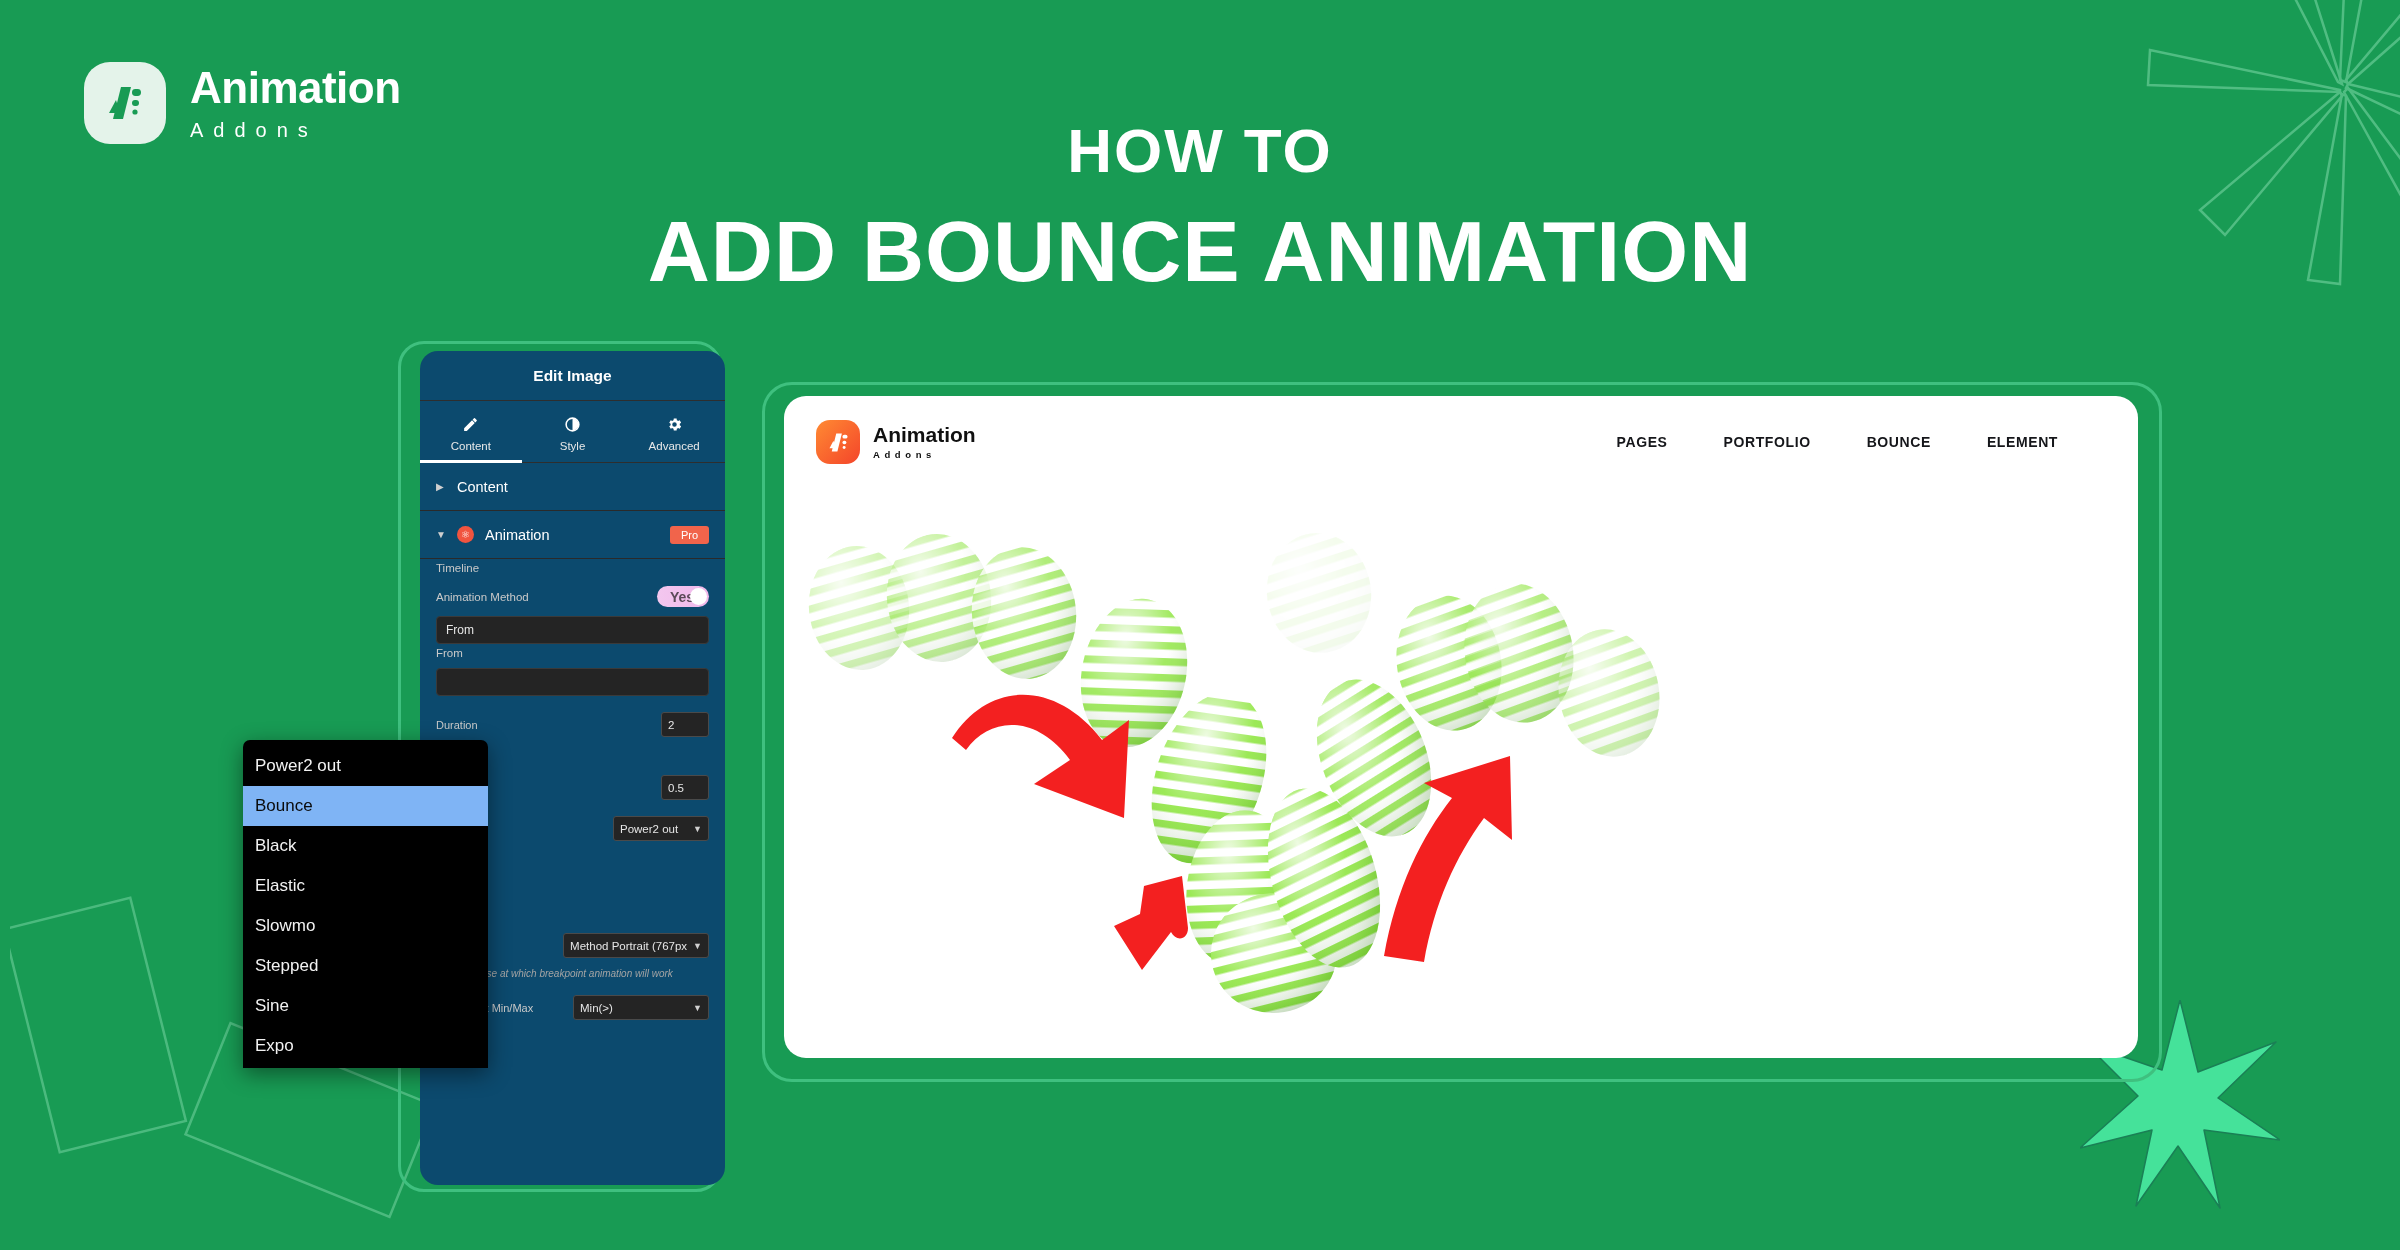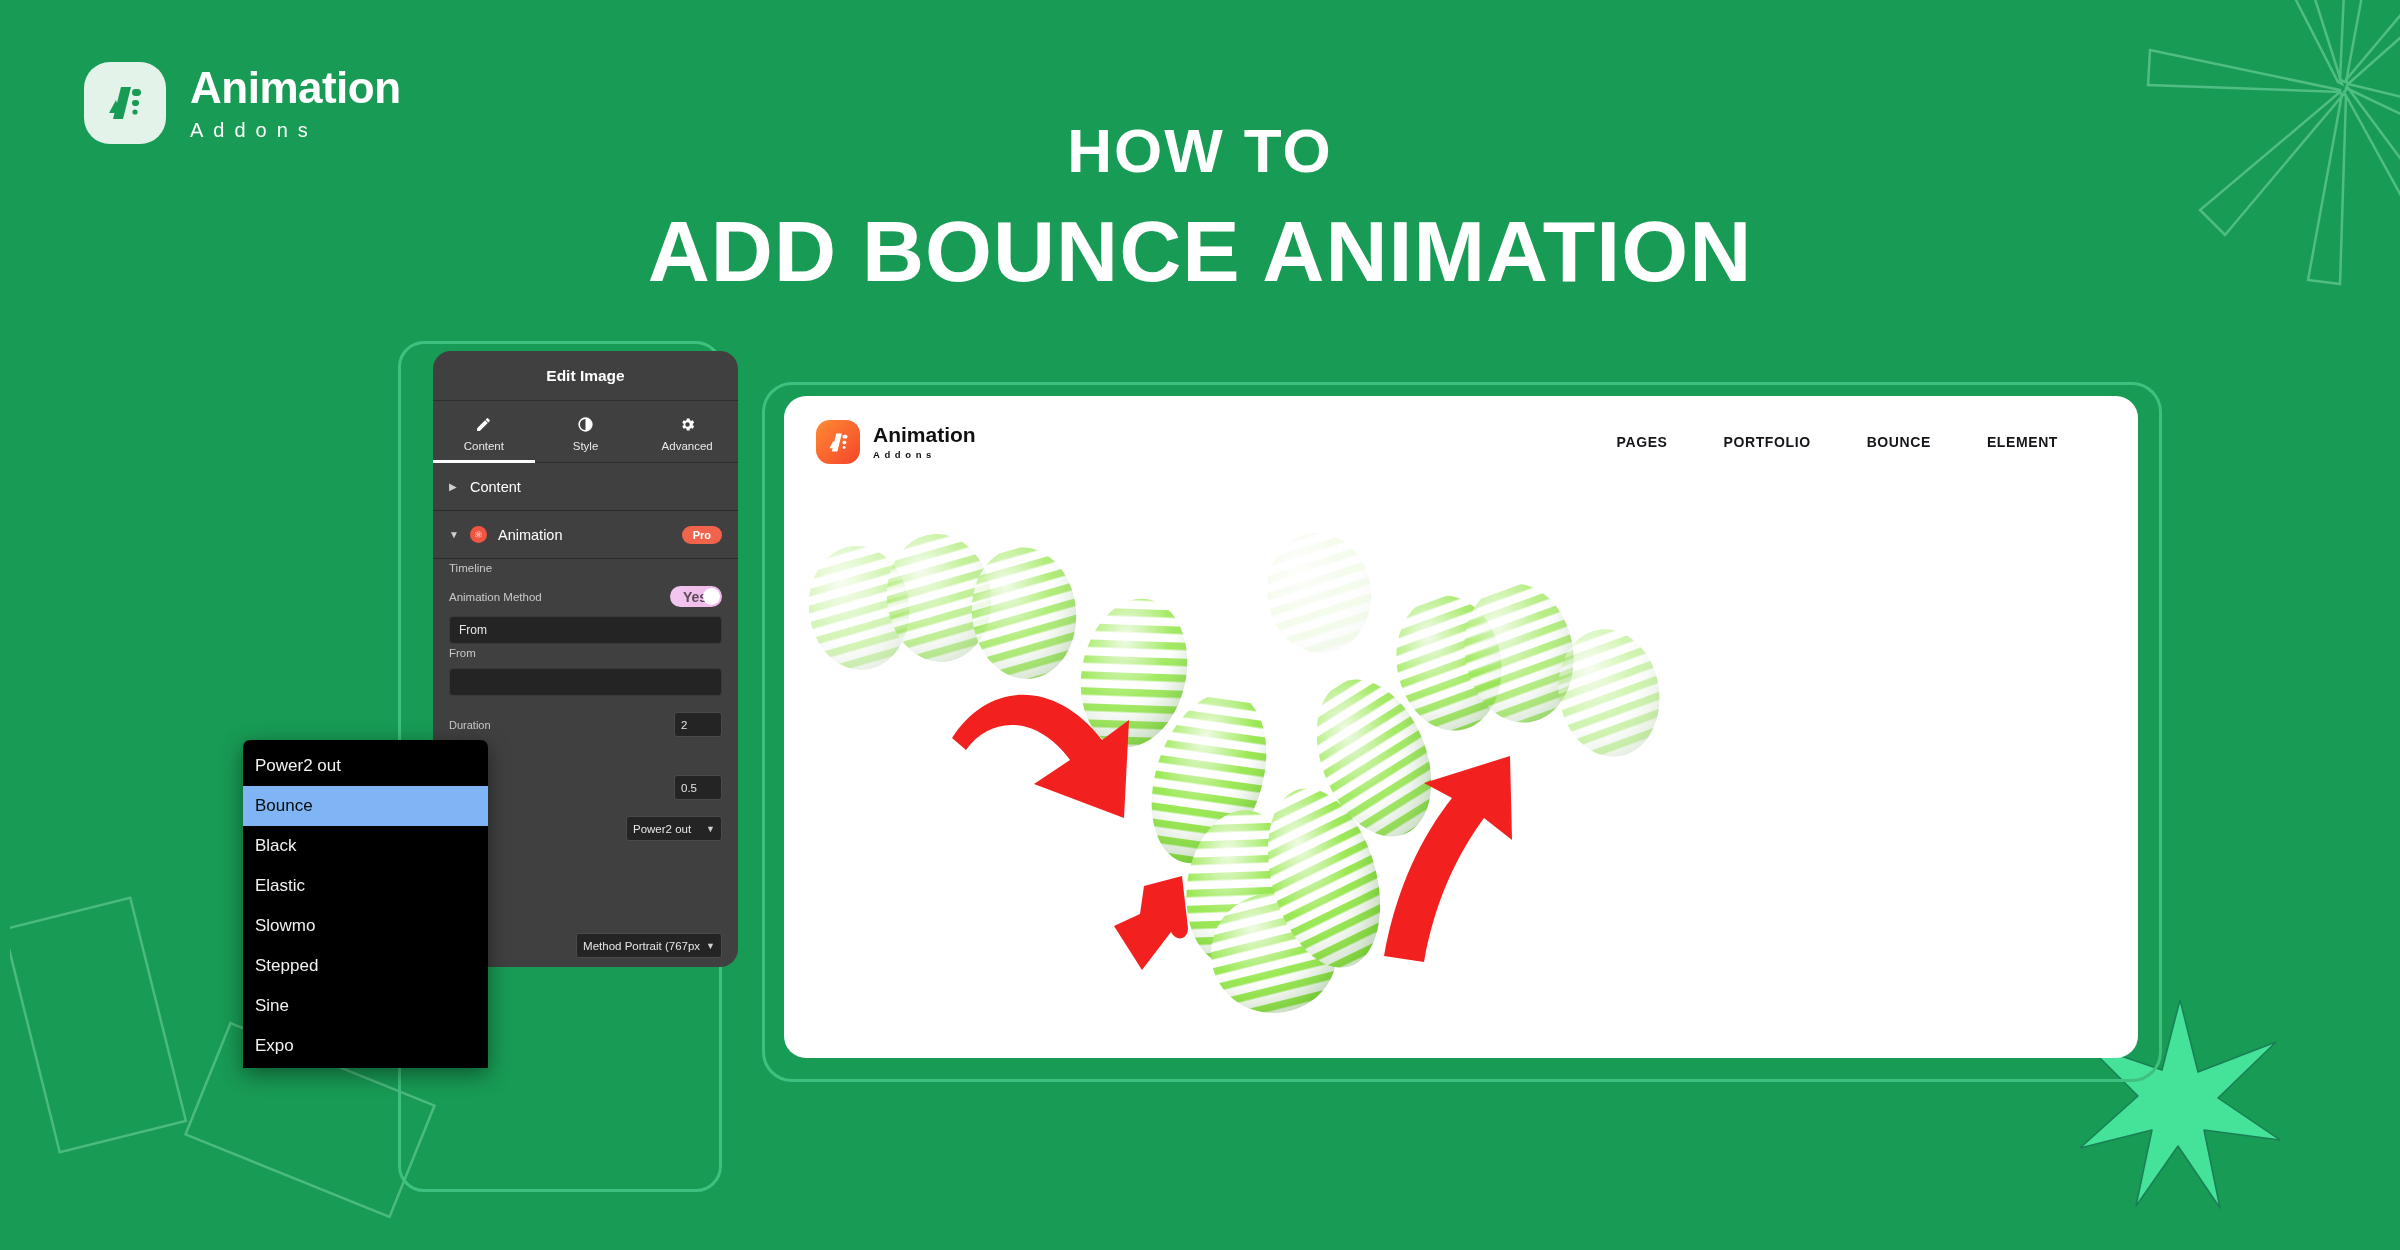--- a/index.html
+++ b/index.html
@@ -96,23 +96,23 @@
   #balls-stage { position: absolute; left: 0; top: 92px; right: 0; bottom: 0; }
 
   
   #panel-frame {
     position: absolute; left: 398px; top: 341px;
     width: 324px; height: 851px;
     border: 3px solid #3fc07f;
     border-radius: 26px;
   }
   #panel {
-    position: absolute; left: 433px; top: 351px;
-    width: 305px; height: 616px;
-    background: #404040;
+    position: absolute; left: 420px; top: 351px;
+    width: 305px; height: 834px;
+    background: #0c4a6e;
     border-radius: 18px;
     overflow: hidden;
     color: #e7e7e7;
   }
   #panel-title {
     height: 50px; display: flex; align-items: center; justify-content: center;
     font-size: 15.5px; font-weight: 700; color: #ffffff;
     border-bottom: 1px solid #2e2e2e;
   }
   #panel-tabs { display: flex; height: 62px; border-bottom: 1px solid #2e2e2e; }
@@ -133,22 +133,22 @@
   }
   .section-row .caret { width: 10px; color: #cfcfcf; font-size: 10px; }
   .section-title { font-size: 14.5px; color: #ffffff; font-weight: 400; }
   .anim-dot {
     width: 17px; height: 17px; border-radius: 50%;
     background: #f1543f; display: flex; align-items: center;
     justify-content: center; color: #fff; font-size: 10px;
   }
   .pro-badge {
     margin-left: auto; background: #f1644b; color: #ffffff;
-    font-size: 11px; font-weight: 700;
-    padding: 3px 11px; border-radius: 9px;
+    font-size: 11px; font-weight: 400;
+    padding: 3px 11px; border-radius: 3px;
   }
   .panel-body { padding: 0 16px; }
   .field-label { font-size: 11.5px; color: #c9c9c9; margin-top: 3px; }
   .field-label.sm { font-size: 11px; }
   .row-between {
     display: flex; align-items: center; justify-content: space-between;
     margin-top: 12px; gap: 10px;
   }
   .text-input {
     width: 100%; height: 28px; margin-top: 9px;

